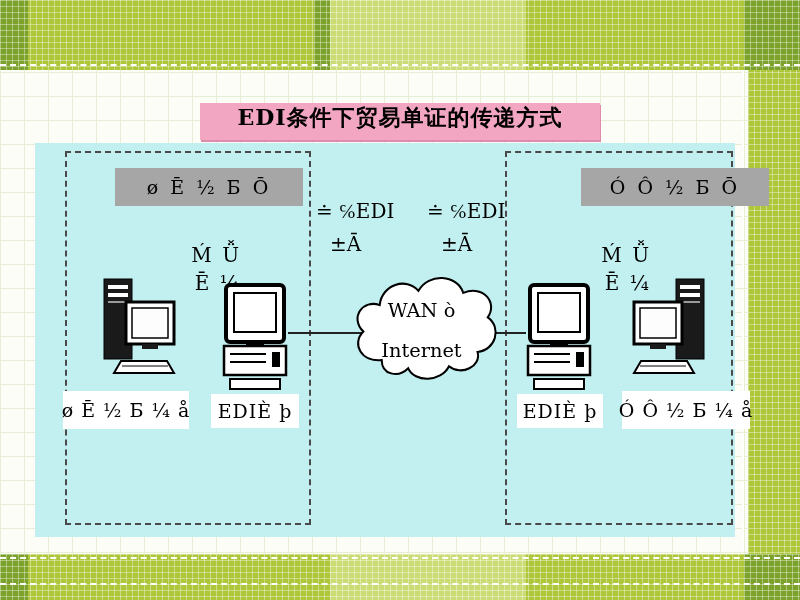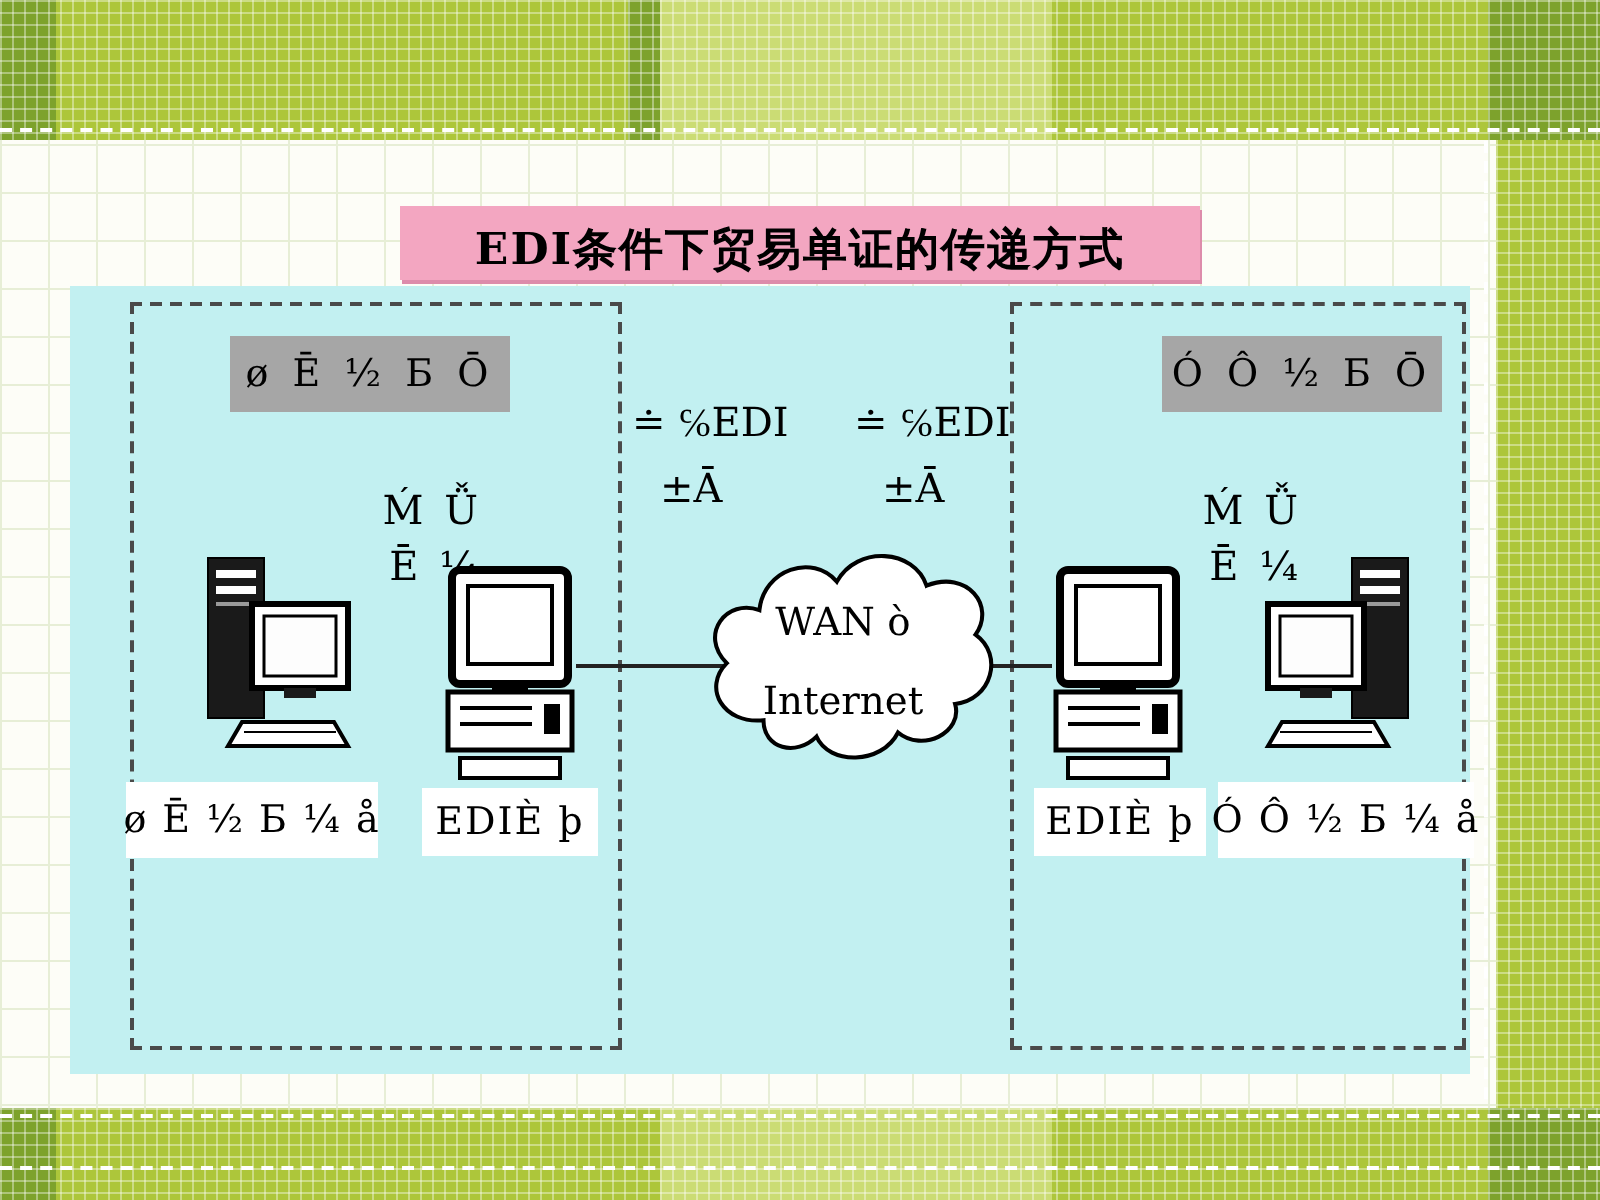--- a/index.html
+++ b/index.html
@@ -36,35 +36,35 @@
 
   .blk { position:absolute; top:0; bottom:0; }
   .blk-v { position:absolute; left:0; right:0; }
 
   .dash-h { position:absolute; left:0; right:0; height:0; border-top:2px dashed #ffffff; }
   .dash-v { position:absolute; top:0; bottom:0; width:0; border-left:2px dashed #ffffff; }
 
   .title-box {
     position:absolute; left:200px; top:103px; width:400px; height:37px;
     background:#f3a6c1; box-shadow:1px 2px 0 #dd8cab;
-    display:flex; align-items:flex-end; justify-content:center;
+    display:flex; align-items:flex-start; justify-content:center;
     font-weight:bold; font-size:22px; letter-spacing:1px;
   }
 
   .diagram {
     position:absolute; left:35px; top:143px; width:700px; height:394px;
     background:#c2f0f1;
   }
 
   .dashed-box { position:absolute; top:8px; height:374px; border:2px dashed #4a4a4a; }
   .sender-box { left:30px; width:246px; }
   .receiver-box { left:470px; width:228px; }
 
   .hdr {
-    position:absolute; top:25px; width:140px; height:38px; background:#a6a6a6;
+    position:absolute; top:25px; width:188px; height:38px; background:#a6a6a6;
     display:flex; align-items:center; justify-content:center;
     font-size:19px; letter-spacing:3px; white-space:nowrap;
   }
   .hdr-left { left:80px; }
   .hdr-right { left:546px; }
 
   .doc-text { position:absolute; top:98px; width:96px; text-align:right; font-size:20px; line-height:28px; letter-spacing:2px; }
   .doc-left { left:110px; }
   .doc-right { left:520px; }
 
@@ -85,21 +85,21 @@
   .cloud text { font-family:"DejaVu Serif","Liberation Serif",serif; font-size:19px; fill:#000; }
 
   .wlabel {
     position:absolute; background:#ffffff;
     display:flex; align-items:center; justify-content:center;
     font-size:19px; letter-spacing:1px; white-space:nowrap;
   }
   .l1 { left:28px;  top:248px; width:126px; height:38px; }
   .l2 { left:176px; top:251px; width:88px;  height:34px; }
   .r1 { left:482px; top:251px; width:86px;  height:34px; }
-  .r2 { left:574px; top:248px; width:128px; height:38px; }
+  .r2 { left:587px; top:248px; width:128px; height:38px; }
 </style>
 </head>
 <body>
 
 <div class="slide">
 
   <div class="paper"></div>
 
   <div class="band-right grid-tex g-mid">
     <div class="blk-v grid-tex g-dark" style="top:0;height:64px;"></div>

